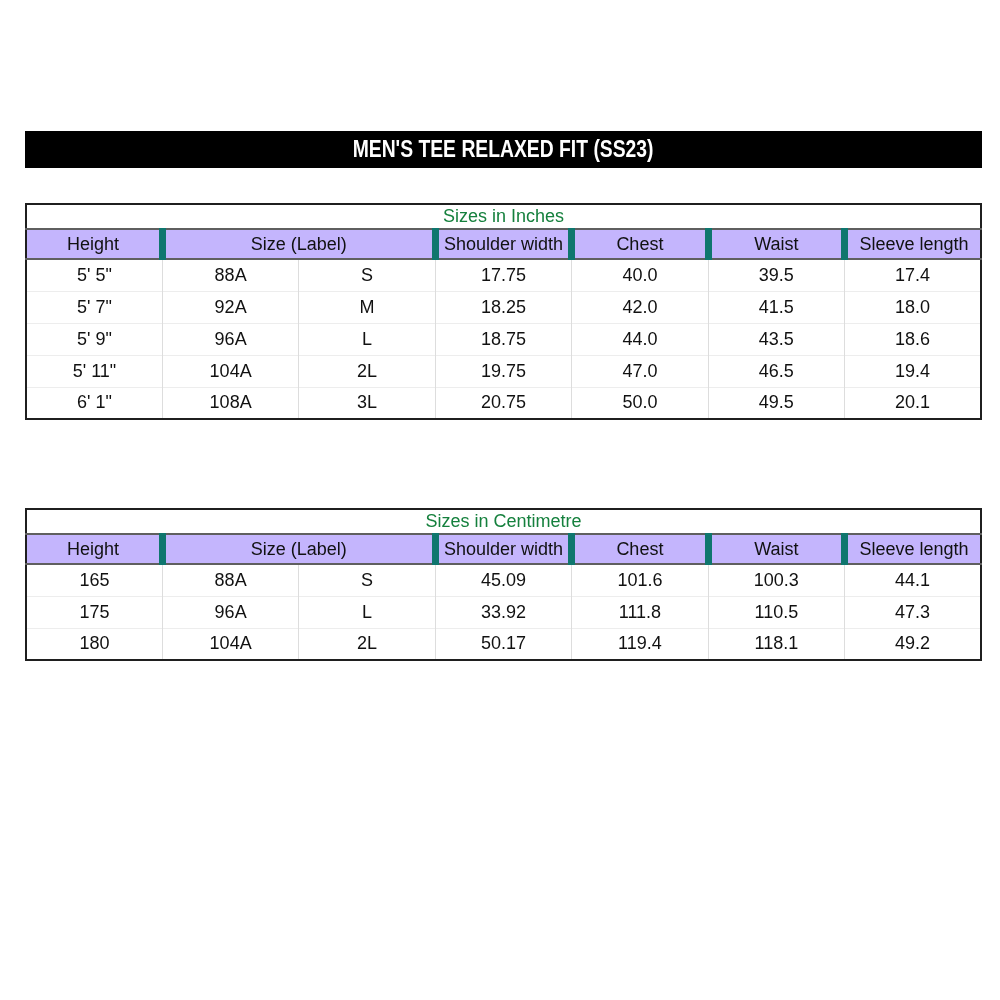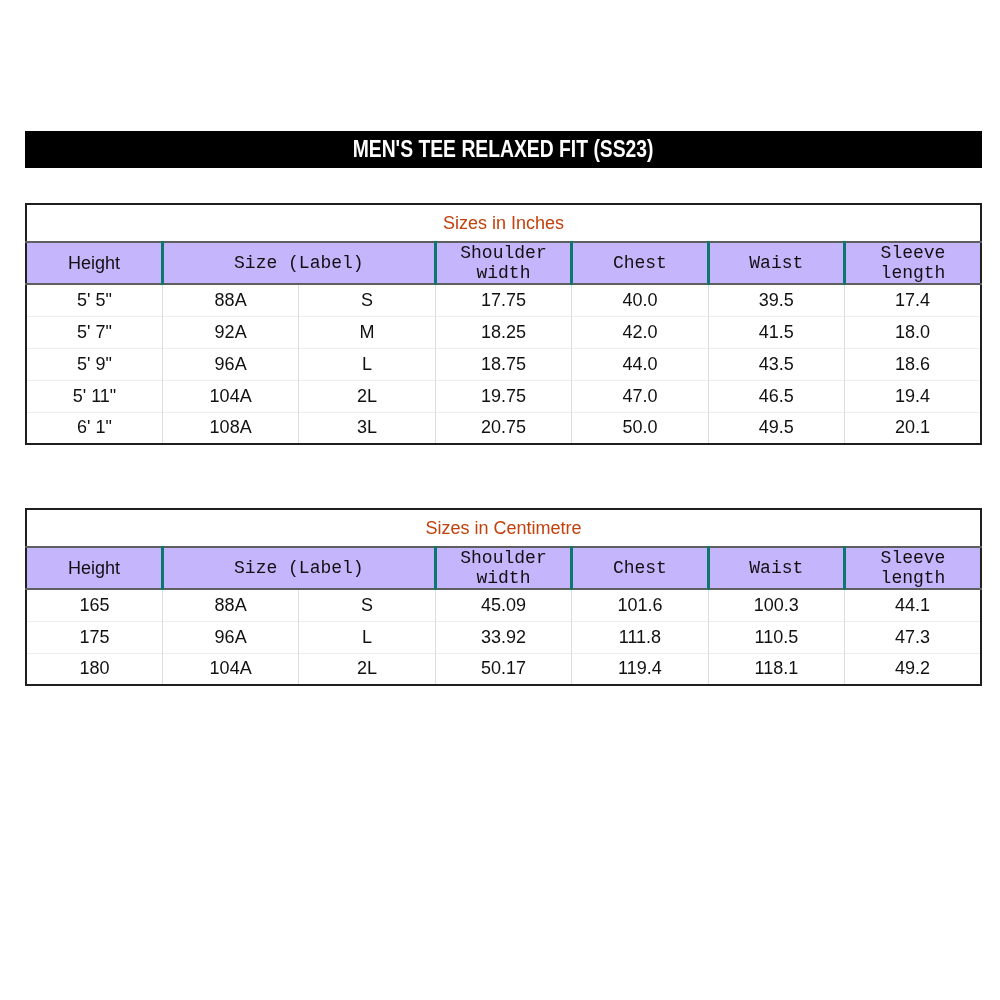--- a/index.html
+++ b/index.html
@@ -39,40 +39,40 @@
     width: 957px;
     border-collapse: collapse;
     table-layout: fixed;
     border: 2px solid #1f1f1f;
     background: #ffffff;
   }
   table.size-table.t1 { top: 203px; }
   table.size-table.t2 { top: 508px; }
   .size-table col { width: 14.2857%; }
   .title-row td {
-    height: 38px;
+    height: 25px;
     text-align: center;
     vertical-align: middle;
     font-size: 18px;
     background: #ffffff;
-    color: #c2410c;
+    color: #15803d;
     margin-left: 45px;
   }
   .header-row th {
     height: 30px;
     background: #c4b5fd;
     border-top: 2px solid #5f5f5f;
     border-bottom: 2px solid #5f5f5f;
     text-align: center;
     vertical-align: middle;
     font-size: 18px;
     font-weight: normal;
     color: #111111;
   }
-  .header-row th:not(:first-child) { border-left: 3px solid #0f766e; font-family: Liberation Mono, monospace; }
+  .header-row th:not(:first-child) { border-left: 7px solid #0f766e; }
   .data-row td {
     height: 32px;
     text-align: center;
     vertical-align: middle;
     font-size: 18px;
     color: #111111;
     border-top: 1px solid #ededed;
   }
   .data-row td:not(:first-child) { border-left: 1px solid #dddddd; }
   .data-row:first-child td { border-top: none; }

